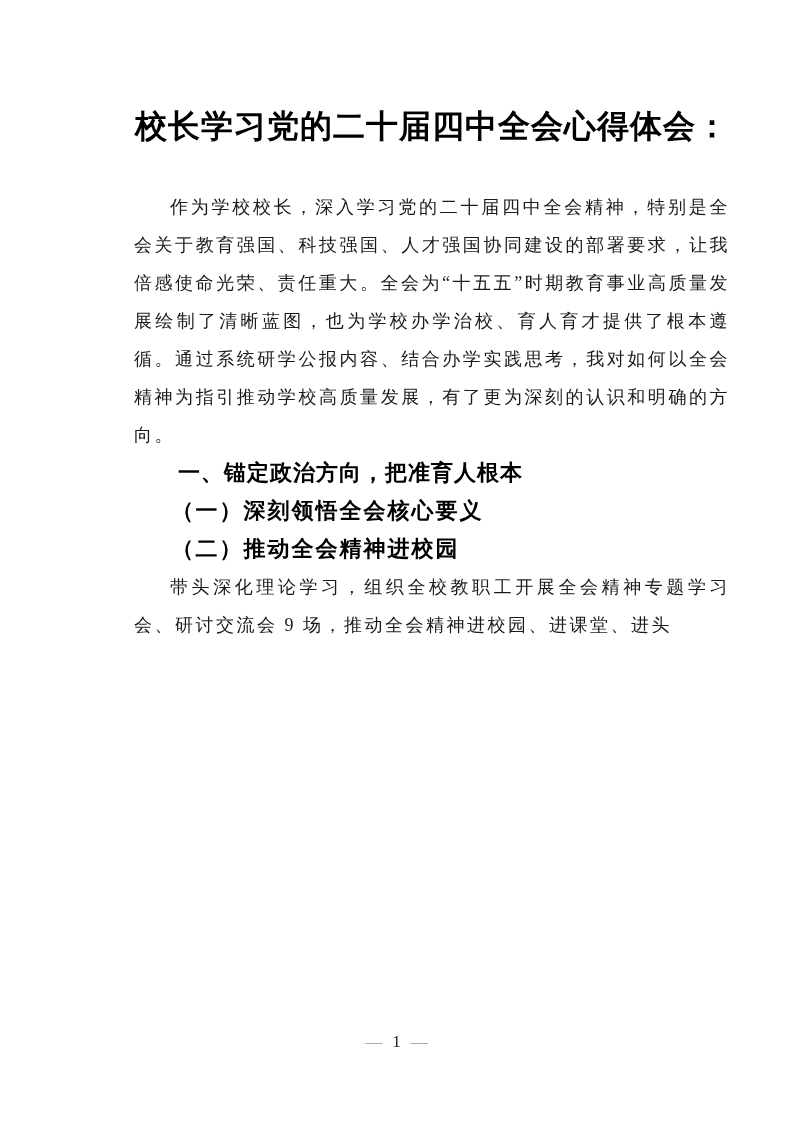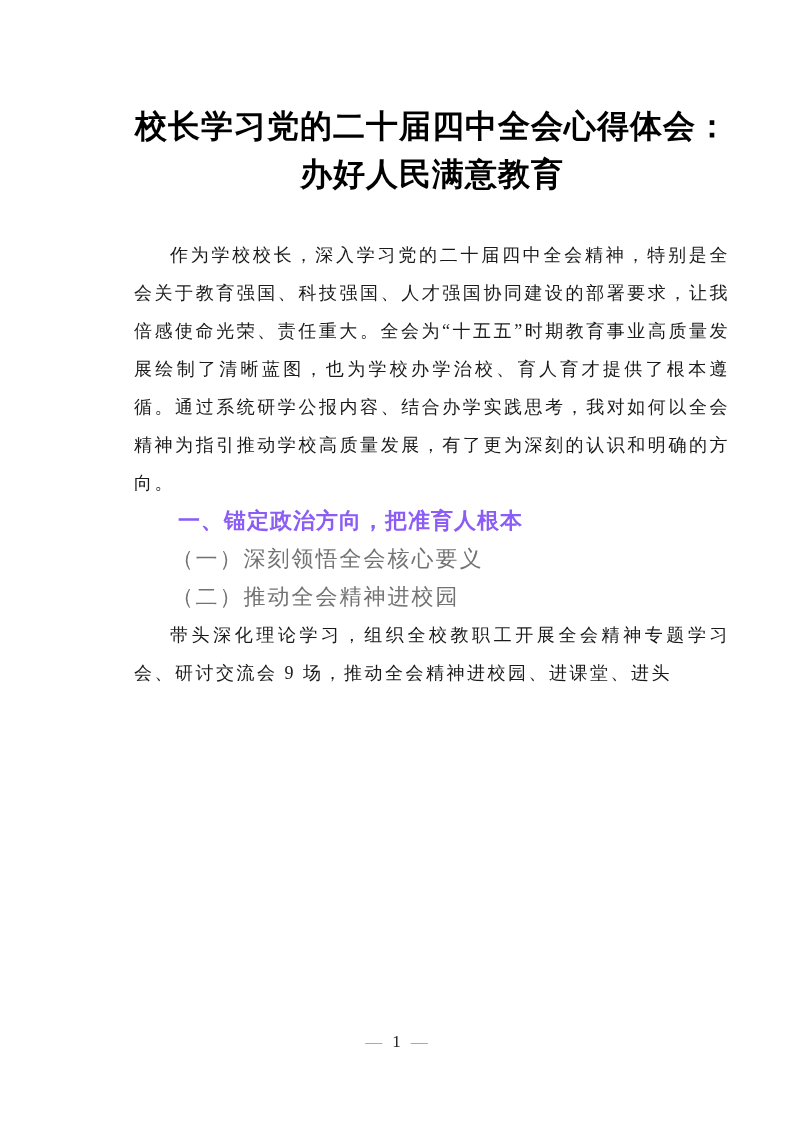--- a/index.html
+++ b/index.html
@@ -40,31 +40,31 @@
     font-size: 18px;
     line-height: 38px;
     letter-spacing: 2.5px;
     text-align: justify;
     text-indent: 2em;
   }
 
   .heading-1 {
     font-family: "Liberation Sans", sans-serif;
     font-weight: bold;
-    color: #8b5cf6;
+    color: #000000;
     font-size: 22px;
     line-height: 38px;
     letter-spacing: 1px;
     text-indent: 2em;
   }
 
   .heading-2 {
     font-family: "Liberation Serif", serif;
-    font-weight: normal;
-    color: #737373;
+    font-weight: bold;
+    color: #000000;
     font-size: 22px;
     line-height: 38px;
     letter-spacing: 2px;
     text-indent: 1.7em;
   }
 
   .page-footer {
     position: absolute;
     left: 0;
     top: 1030px;
@@ -84,21 +84,20 @@
   }
 </style>
 </head>
 <body>
 
 <div class="page">
   <div class="content">
 
     <div class="doc-title">
       <div>校长学习党的二十届四中全会心得体会：</div>
-      <div>办好人民满意教育</div>
     </div>
 
     <p class="body-para">作为学校校长，深入学习党的二十届四中全会精神，特别是全会关于教育强国、科技强国、人才强国协同建设的部署要求，让我倍感使命光荣、责任重大。全会为“十五五”时期教育事业高质量发展绘制了清晰蓝图，也为学校办学治校、育人育才提供了根本遵循。通过系统研学公报内容、结合办学实践思考，我对如何以全会精神为指引推动学校高质量发展，有了更为深刻的认识和明确的方向。</p>
 
     <h2 class="heading-1">一、锚定政治方向，把准育人根本</h2>
 
     <h3 class="heading-2">（一）深刻领悟全会核心要义</h3>
 
 
     <h3 class="heading-2">（二）推动全会精神进校园</h3>

